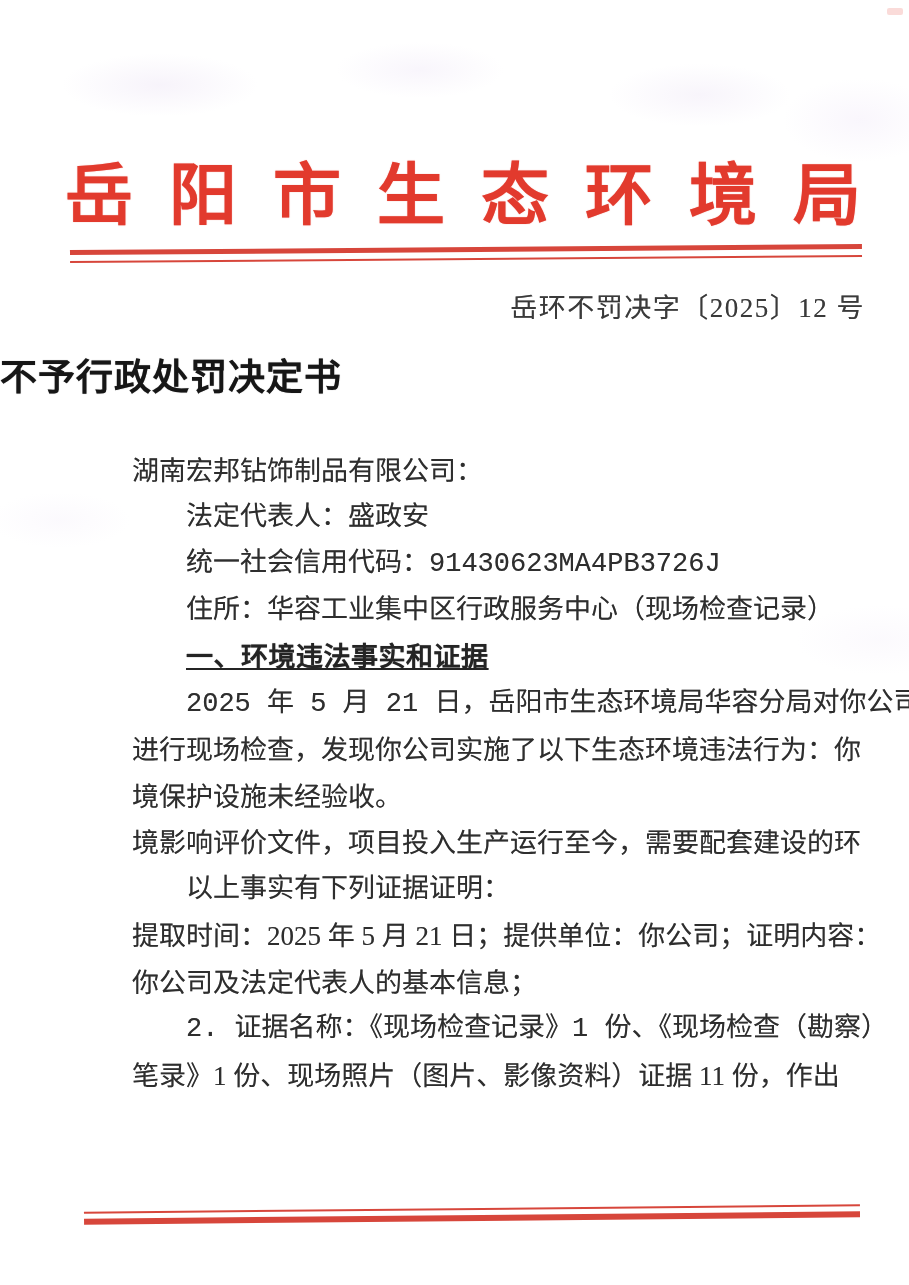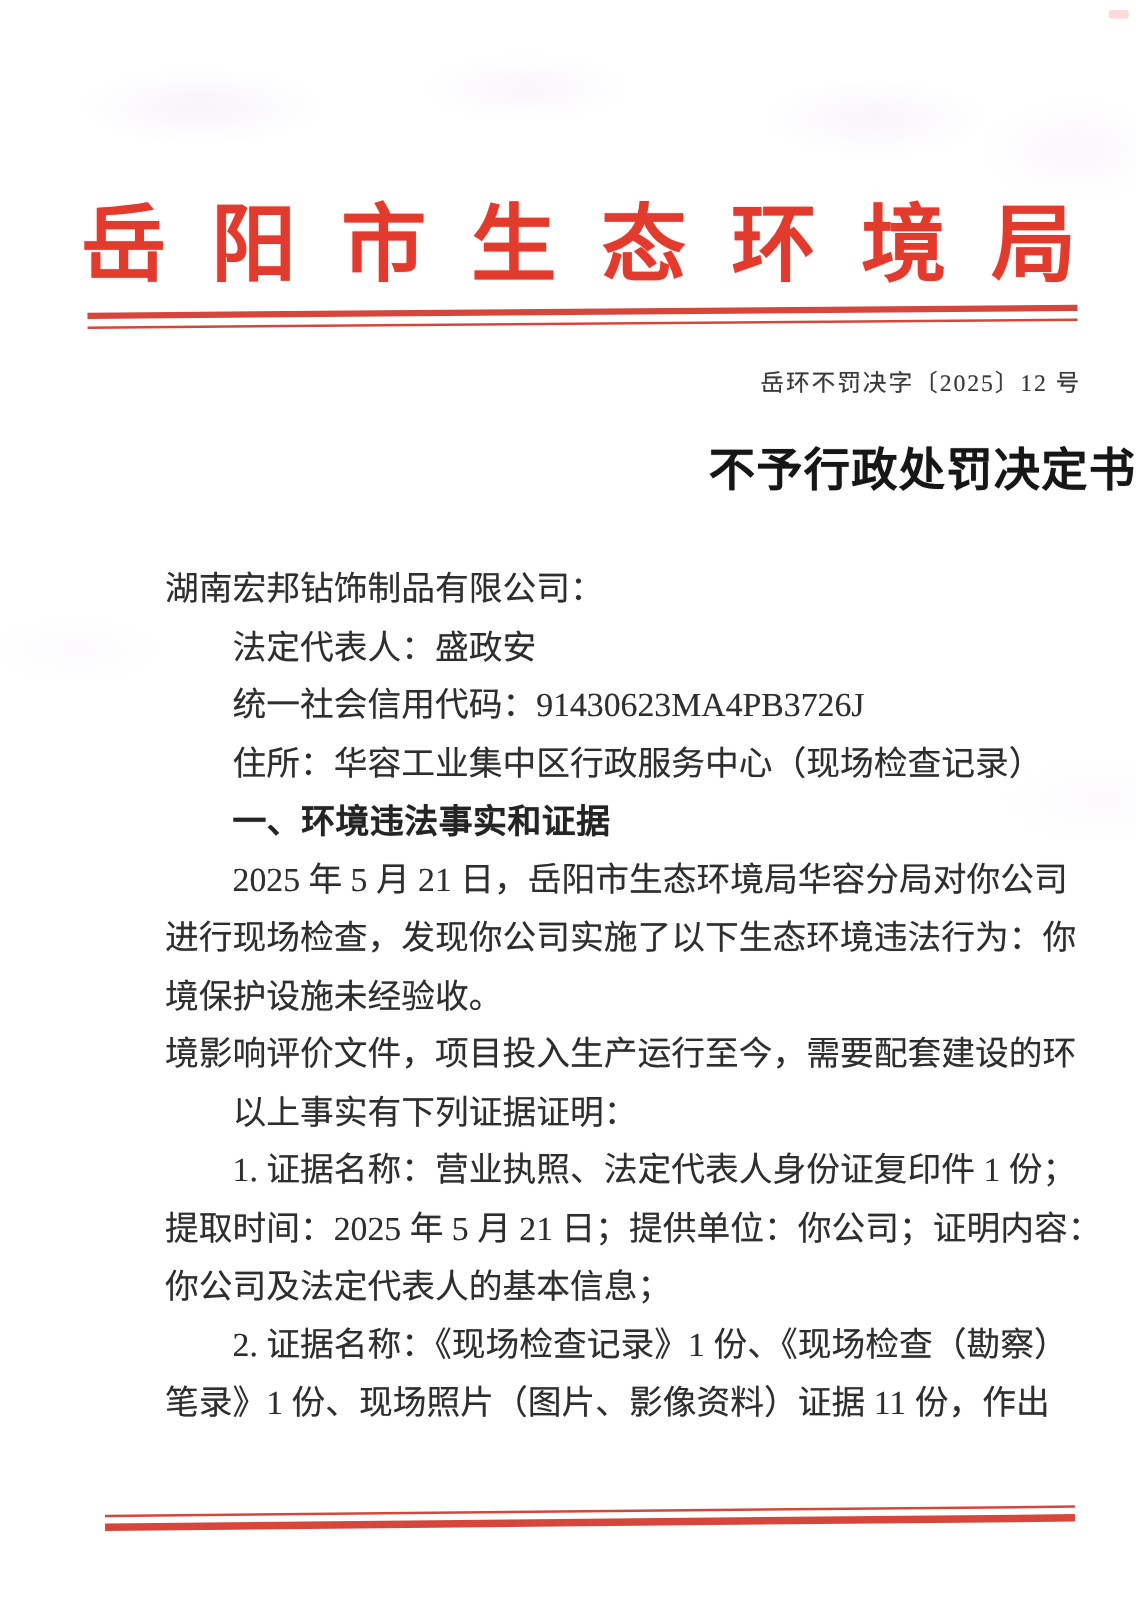--- a/index.html
+++ b/index.html
@@ -38,32 +38,32 @@
     position: absolute;
     left: 70px; top: 247px; width: 792px;
     transform: rotate(-0.45deg);
   }
   .header-rule .rule-thick { height: 5px; background: var(--rule-red, #d7463b); }
   .header-rule .rule-thin  { height: 2px; background: var(--rule-red, #d7463b); margin-top: 6px; }
 
   .doc-number {
     position: absolute;
     top: 290px; right: 44px;
-    font-size: 19px;
+    font-size: 27px;
     line-height: 36px;
     letter-spacing: 1.5px;
     color: #3a3a3a;
     text-shadow: 0 0 0.6px rgba(40,40,40,0.5);
     white-space: nowrap;
   }
 
   .doc-title {
     position: absolute;
     top: 352px; left: 0; right: 0;
-    text-align: right;
+    text-align: left;
     font-size: 37px;
     line-height: 52px;
     font-weight: 700;
     letter-spacing: 1px;
     color: #161616;
     text-shadow: 0 0 0.8px rgba(0,0,0,0.5);
     white-space: nowrap;
   }
 
   .body-text {
@@ -72,27 +72,28 @@
     font-size: 27px;
     color: #2e2e2e;
     text-shadow: 0 0 0.6px rgba(46,46,46,0.45);
   }
   .line {
     margin: 0;
     height: 46.5px;
     line-height: 46.5px;
     white-space: nowrap;
   }
-  .indent { padding-left: 54px; }
+  .indent { padding-left: 54px; font-family: Liberation Mono, monospace; }
   .heading {
     font-weight: 700;
     font-family: "Liberation Sans", "DejaVu Sans", sans-serif;
     color: #242424;
     letter-spacing: 0.5px;
     text-shadow: 0 0 0.8px rgba(0,0,0,0.45);
+    text-decoration: underline;
   }
 
   .footer-rule {
     position: absolute;
     left: 84px; top: 1208px; width: 776px;
     transform: rotate(-0.55deg);
   }
   .footer-rule .rule-thin  { height: 2px; background: var(--rule-red, #d7463b); }
   .footer-rule .rule-thick { height: 6px; background: var(--rule-red, #d7463b); margin-top: 5px; }
 
@@ -126,21 +127,20 @@
     <p class="line">湖南宏邦钻饰制品有限公司：</p>
     <p class="line indent">法定代表人：盛政安</p>
     <p class="line indent">统一社会信用代码：91430623MA4PB3726J</p>
     <p class="line indent">住所：华容工业集中区行政服务中心（现场检查记录）</p>
     <p class="line indent heading">一、环境违法事实和证据</p>
     <p class="line indent">2025 年 5 月 21 日，岳阳市生态环境局华容分局对你公司</p>
     <p class="line">进行现场检查，发现你公司实施了以下生态环境违法行为：你</p>
     <p class="line">境保护设施未经验收。</p>
     <p class="line">境影响评价文件，项目投入生产运行至今，需要配套建设的环</p>
     <p class="line indent">以上事实有下列证据证明：</p>
-    <p class="line indent">1. 证据名称：营业执照、法定代表人身份证复印件 1 份；</p>
     <p class="line">提取时间：2025 年 5 月 21 日；提供单位：你公司；证明内容：</p>
     <p class="line">你公司及法定代表人的基本信息；</p>
     <p class="line indent">2. 证据名称：《现场检查记录》1 份、《现场检查（勘察）</p>
     <p class="line">笔录》1 份、现场照片（图片、影像资料）证据 11 份，作出</p>
   </div>
 
   <div class="footer-rule">
     <div class="rule-thin"></div>
     <div class="rule-thick"></div>
   </div>

